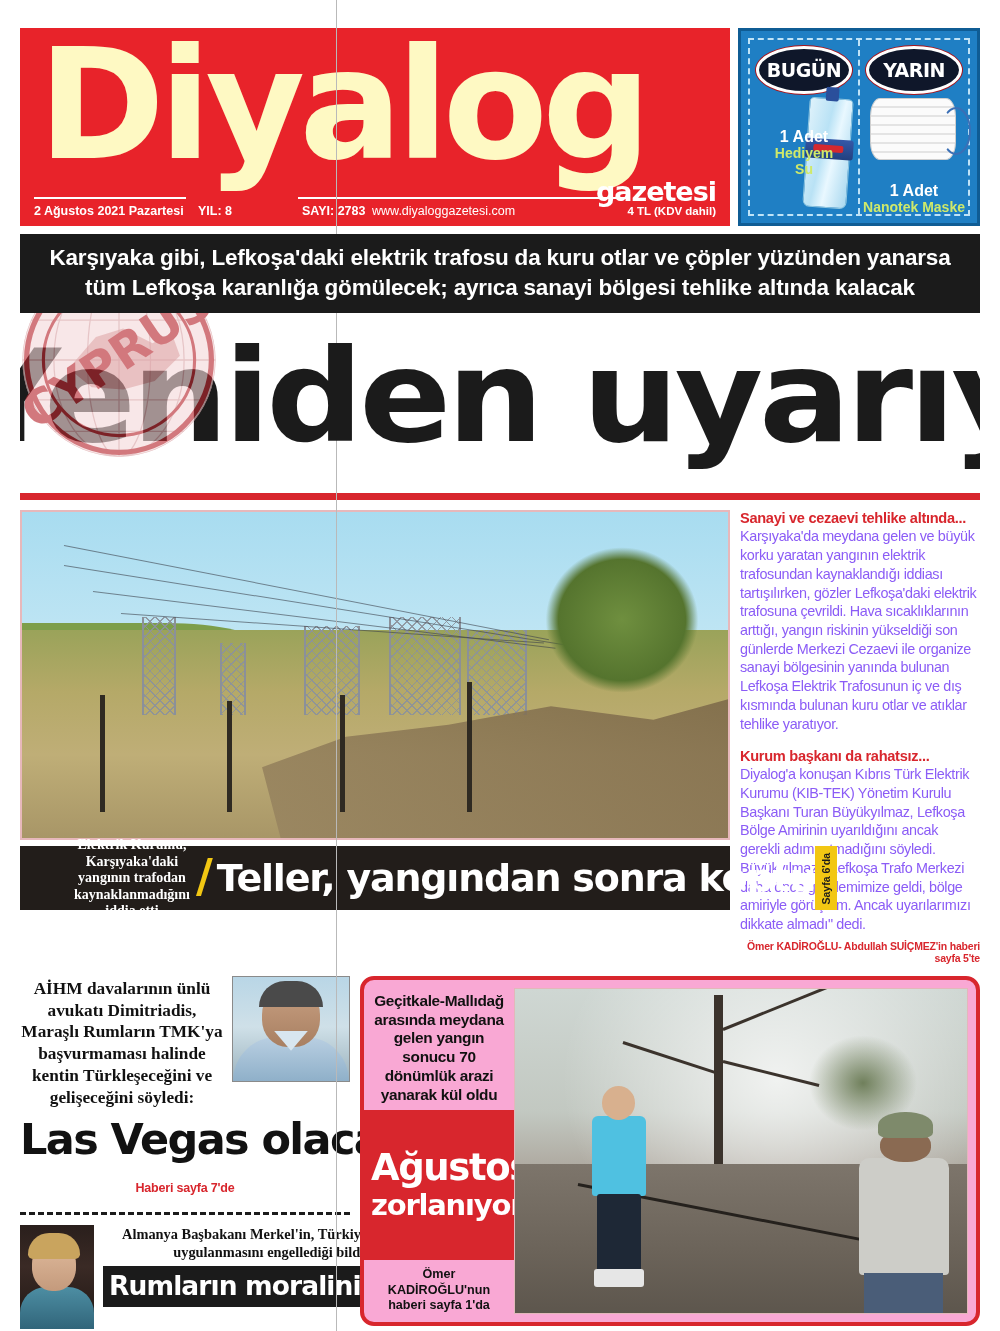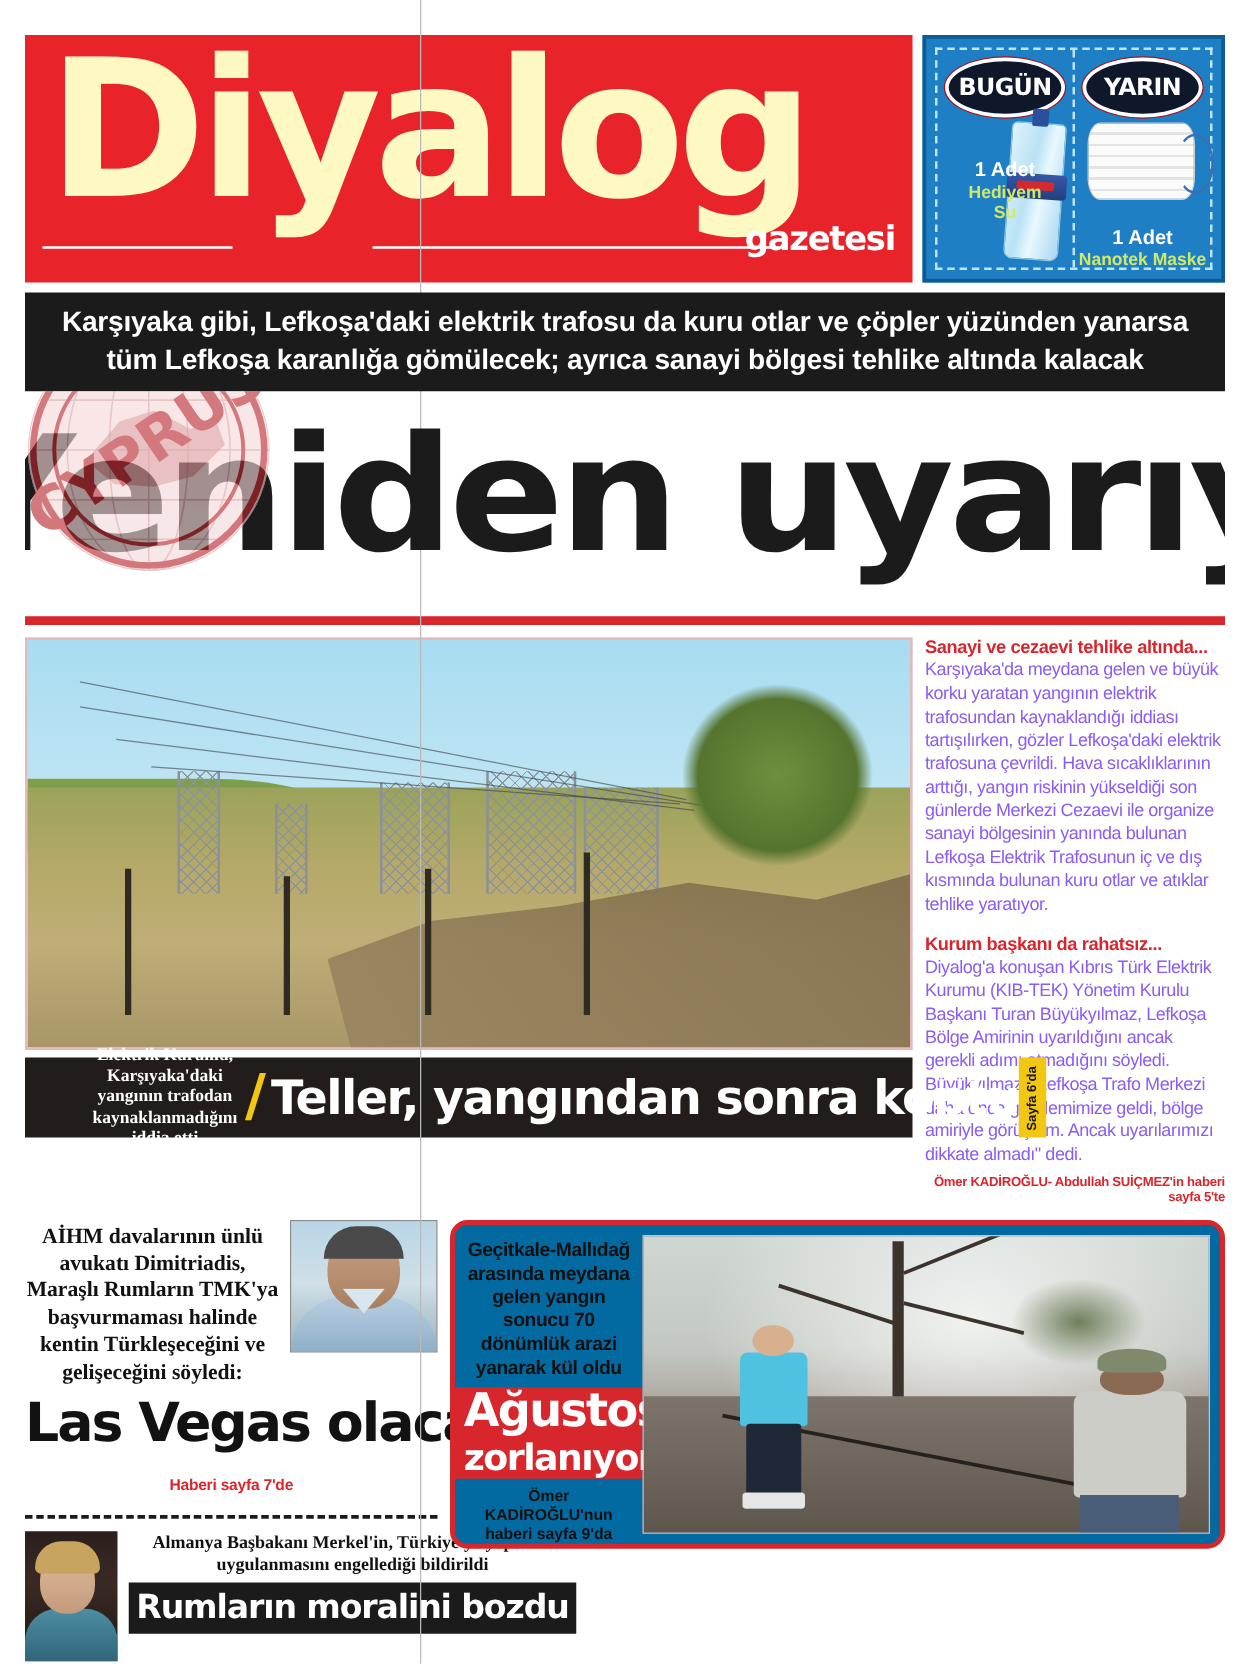--- a/index.html
+++ b/index.html
@@ -495,24 +495,24 @@
     letter-spacing:-0.9px;
     text-align:center;
     padding: 4px 6px 6px 6px;
     white-space: nowrap;
   }
 
   
   .fire-box {
     border: 4px solid #d8262d;
     border-radius: 14px;
-    height: 263px;
+    height: 350px;
     display: flex;
     overflow: hidden;
-    background: #0369a1;
+    background: #f9a8d4;
     position: relative;
   }
   .fire-left {
     width: 150px; flex: 0 0 150px;
     display: flex; flex-direction: column;
   }
   .fire-kicker {
     padding: 12px 8px 6px 8px;
     font-family:"Liberation Sans", sans-serif;
     font-weight: bold;
@@ -598,20 +598,27 @@
 
   <div class="masthead-row">
 
     <div class="masthead">
       <div class="masthead-title">Diyalog</div>
       <div class="gazetesi">gazetesi</div>
 
       <div class="rule-left"></div>
       <div class="rule-mid"></div>
 
+      <div class="masthead-info">
+        <span class="mi-date">2 Ağustos 2021 Pazartesi</span>
+        <span class="mi-year">YIL: 8</span>
+        <span class="mi-issue">SAYI: 2783</span>
+        <span class="mi-url">www.diyaloggazetesi.com</span>
+        <span class="mi-price">4 TL (KDV dahil)</span>
+      </div>
     </div>
 
     <div class="promo">
       <div class="promo-inner">
 
         <div class="promo-half left">
           <div class="promo-badge">BUGÜN</div>
           <div class="bottle">
             <div class="bottle-label"></div>
           </div>
@@ -765,21 +772,21 @@
       <div class="fire-box">
 
         <div class="fire-left">
           <div class="fire-kicker">Geçitkale-Mallıdağ arasında meydana gelen yangın sonucu 70 dönümlük arazi yanarak kül oldu</div>
           <div class="fire-red">
             <div class="l1">Ağustos</div>
             <div class="l2">zorlanıyor</div>
           </div>
           <div class="fire-credit">
             <div>Ömer KADİROĞLU'nun</div>
-            <div>haberi sayfa 9'da</div>
+            <div>haberi sayfa 1'da</div>
           </div>
         </div>
 
         <div class="fire-photo">
           <div class="fp-smoke"></div>
           <div class="fp-pine"></div>
           <div class="fp-trunk"></div>
           <div class="fp-branch" style="left:46%; top:12%; width:26%; transform:rotate(-22deg);"></div>
           <div class="fp-branch" style="left:46%; top:22%; width:22%; transform:rotate(14deg);"></div>
           <div class="fp-branch" style="left:24%; top:16%; width:22%; transform:rotate(18deg);"></div>

